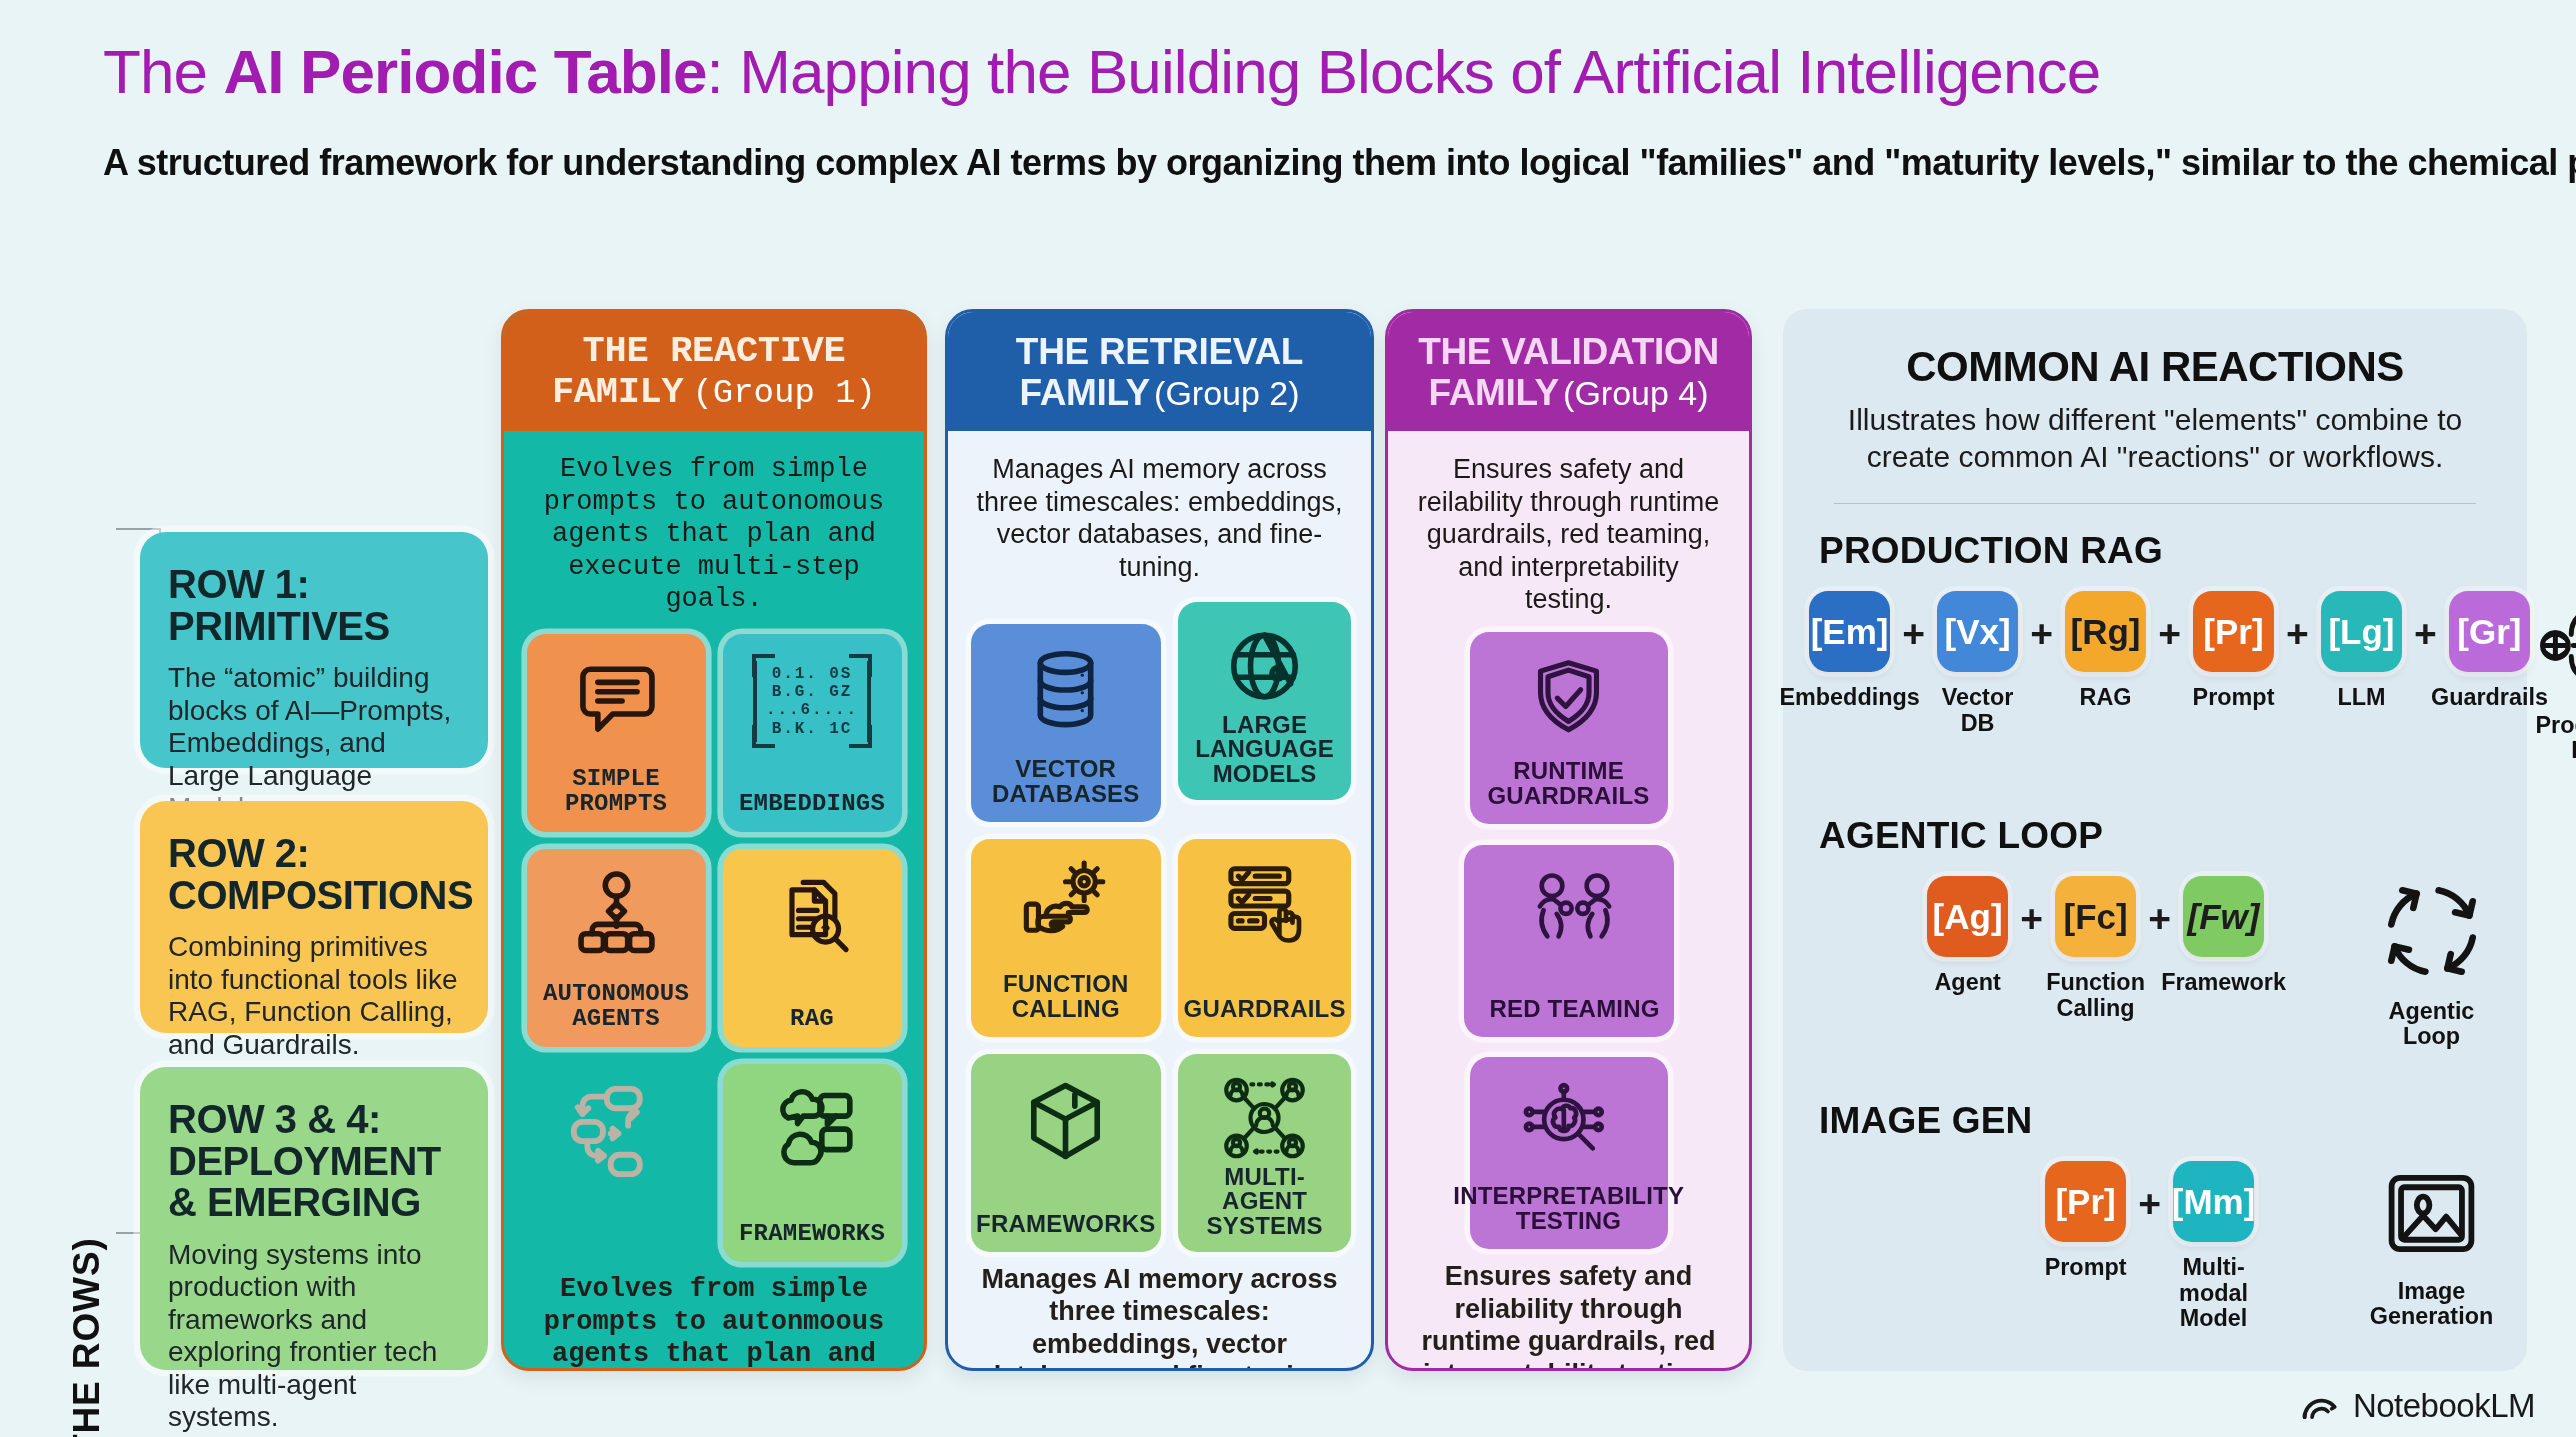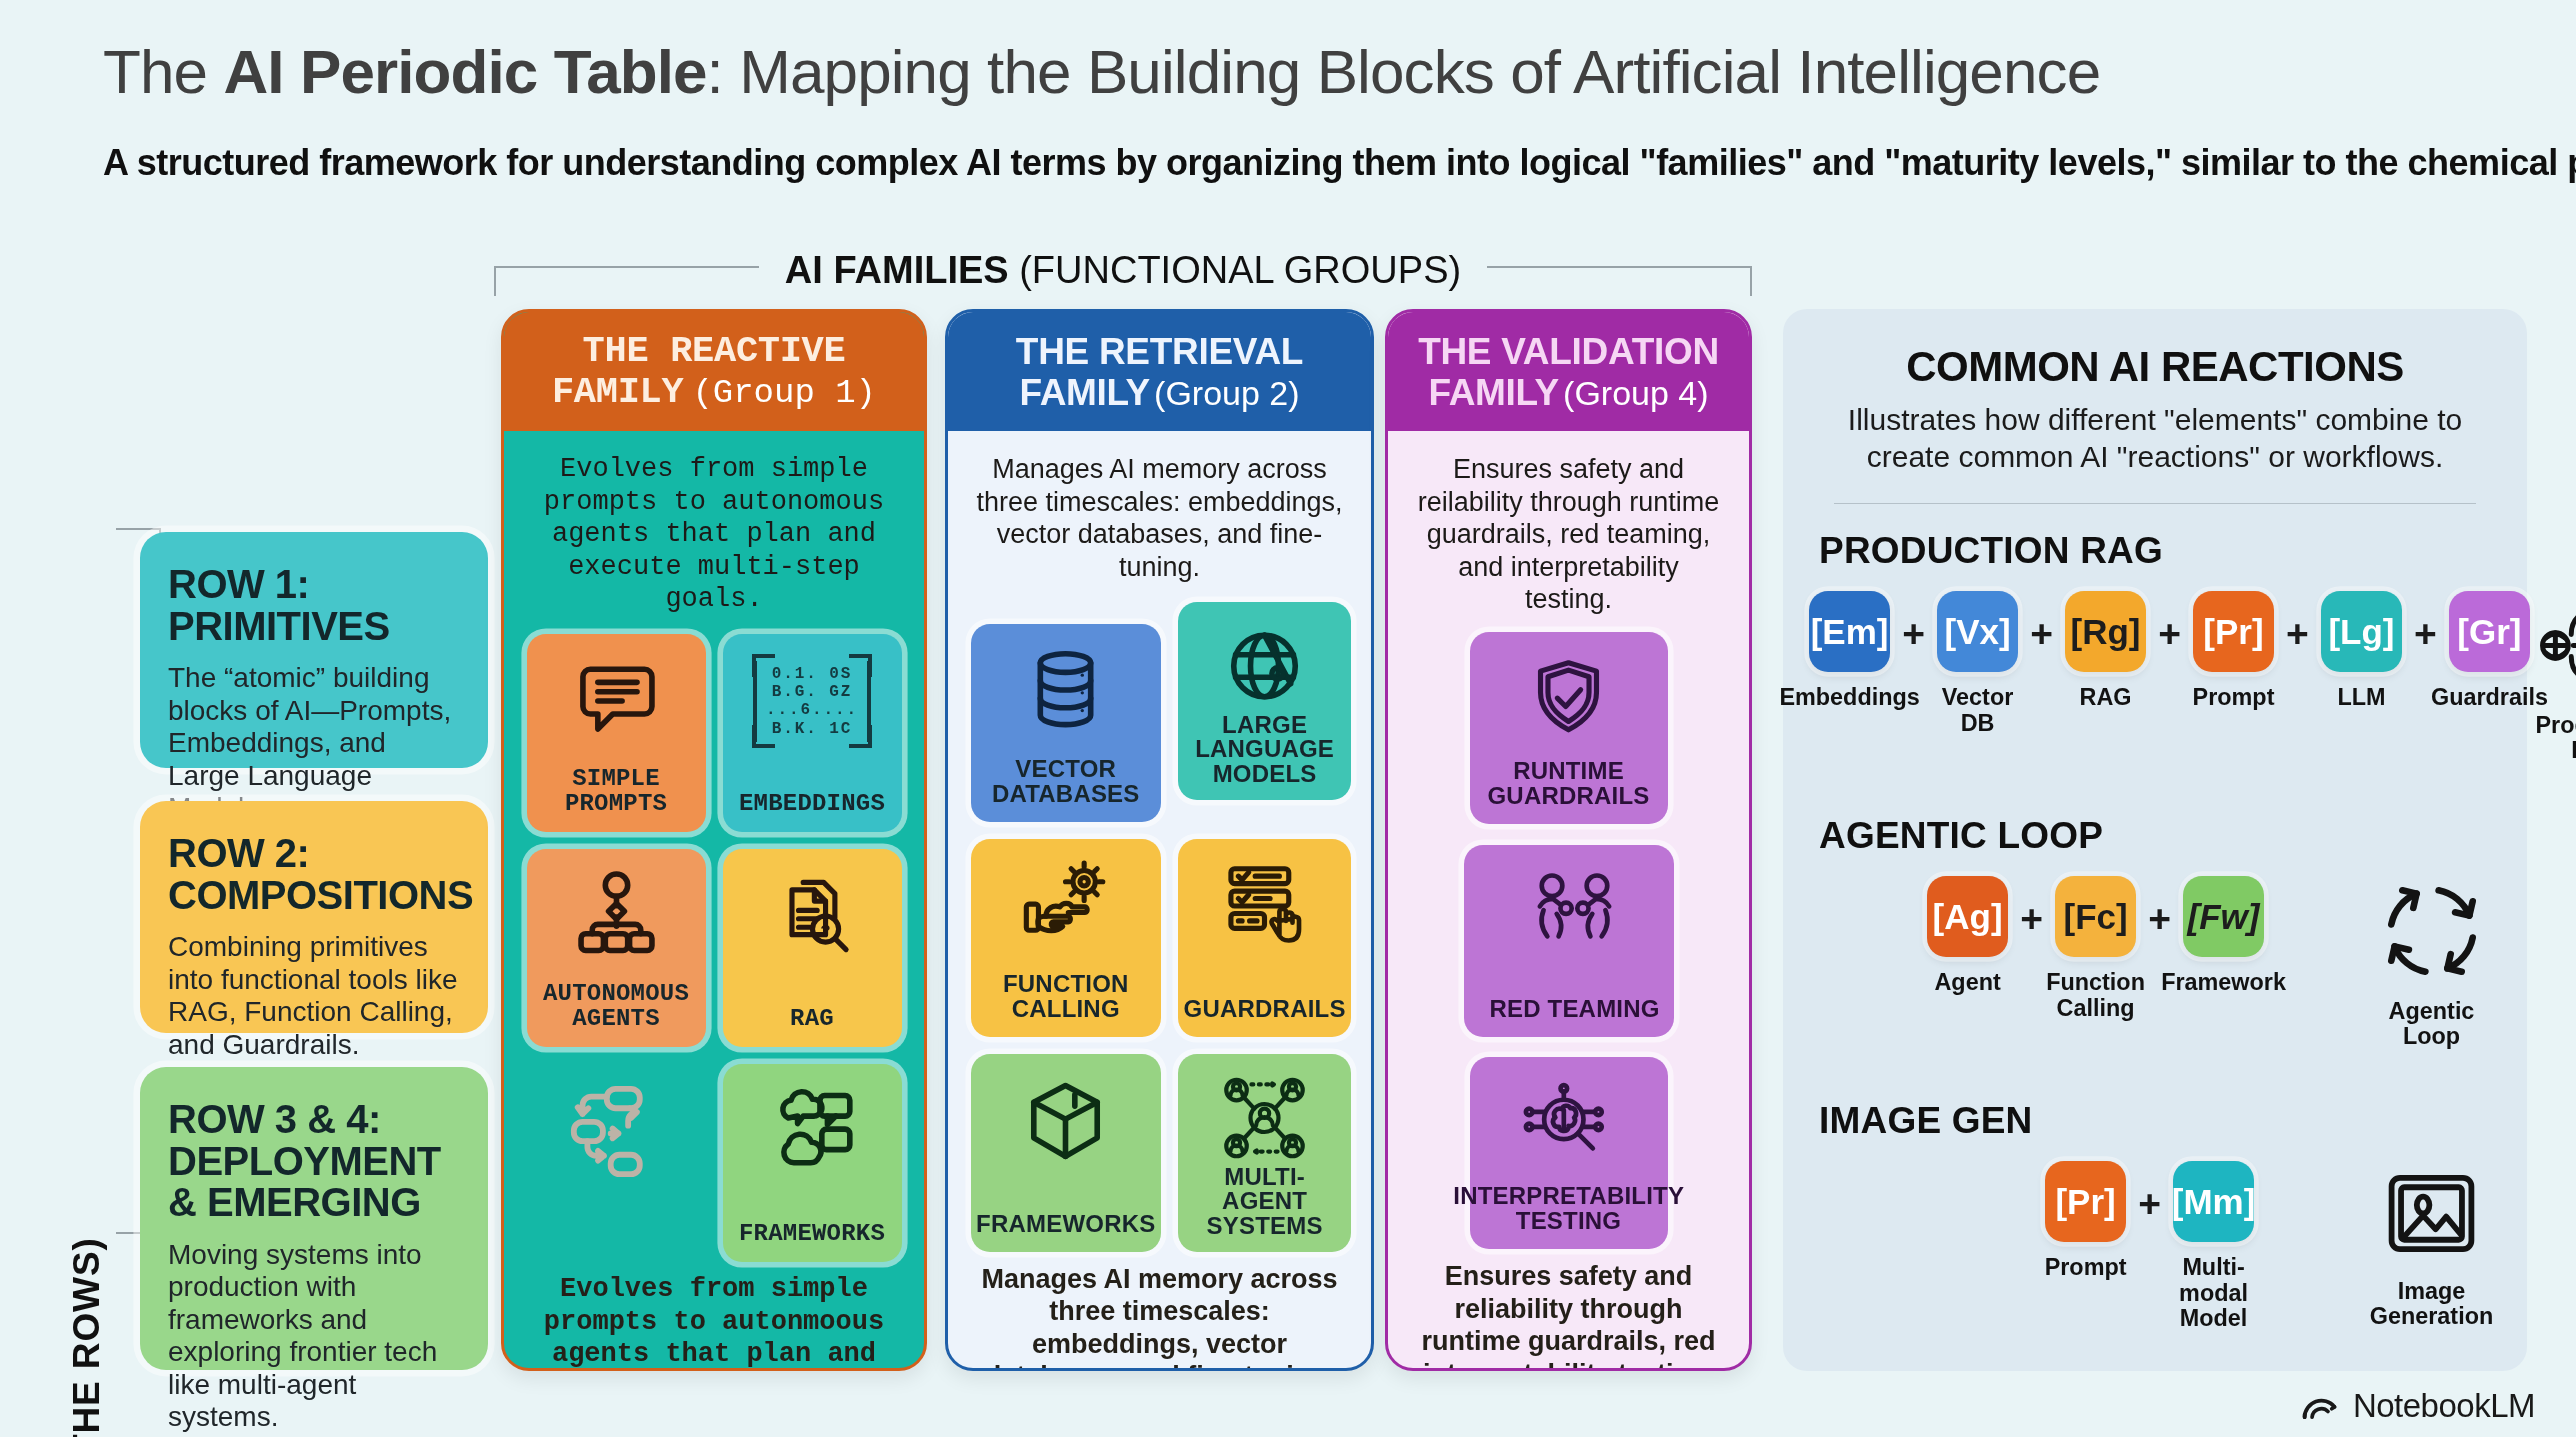--- a/index.html
+++ b/index.html
@@ -1,20 +1,20 @@
 <!DOCTYPE html>
 <html style="font-size:15px"><head>
 <meta charset="utf-8">
 <style>
   html,body{margin:0;padding:0;}
   body{font-family:"Liberation Sans",sans-serif;background:#dfeef1;}
   .canvas{position:relative;width:2576px;height:1438px;background:#e9f4f6;overflow:hidden;color:#111;}
 
   
-  .title{position:absolute;left:103px;top:36px;font-size:62px;letter-spacing:-0.9px;color:#404040;white-space:nowrap;}
+  .title{position:absolute;left:103px;top:36px;font-size:62px;letter-spacing:-0.9px;color:#a21caf;white-space:nowrap;}
   .title b{font-weight:700;}
   .subtitle{position:absolute;left:103px;top:142px;font-size:36px;font-weight:600;letter-spacing:-0.5px;color:#101010;white-space:nowrap;}
 
   
   .fam-bracket{position:absolute;left:494px;top:249px;width:1258px;display:flex;align-items:flex-start;}
   .bl{flex:1;height:28px;border-top:2.8px solid #97a2a7;margin-top:17px;}
   .bl.left{border-left:2.8px solid #97a2a7;}
   .bl.right{border-right:2.8px solid #97a2a7;}
   .fam-bracket .lbl{padding:0 26px;font-size:38px;white-space:nowrap;color:#101010;}
   .fam-bracket .lbl b{font-weight:700;}
@@ -86,25 +86,20 @@
   .brand .btxt{font-size:33px;font-weight:500;color:#191919;letter-spacing:-0.5px;}
 </style>
 </head>
 <body>
 
 <div class="canvas">
 
   <div class="title"><span>The </span><b>AI Periodic Table</b><span>: Mapping the Building Blocks of Artificial Intelligence</span></div>
   <div class="subtitle">A structured framework for understanding complex AI terms by organizing them into logical "families" and "maturity levels," similar to the chemical periodic table.</div>
 
-  <div class="fam-bracket">
-    <div class="bl left"></div>
-    <div class="lbl"><b>AI FAMILIES</b><span> (FUNCTIONAL GROUPS)</span></div>
-    <div class="bl right"></div>
-  </div>
 
   <div class="axis">
     <div class="mark-top"></div>
     <div class="vtext">LEVELS OF AI MATURITY (THE ROWS)</div>
     <div class="mark-bot"></div>
   </div>
 
   <div class="rowcard" id="rowcard1" style="background: rgb(70, 198, 202);">
     <h3>ROW 1:
 PRIMITIVES</h3>

